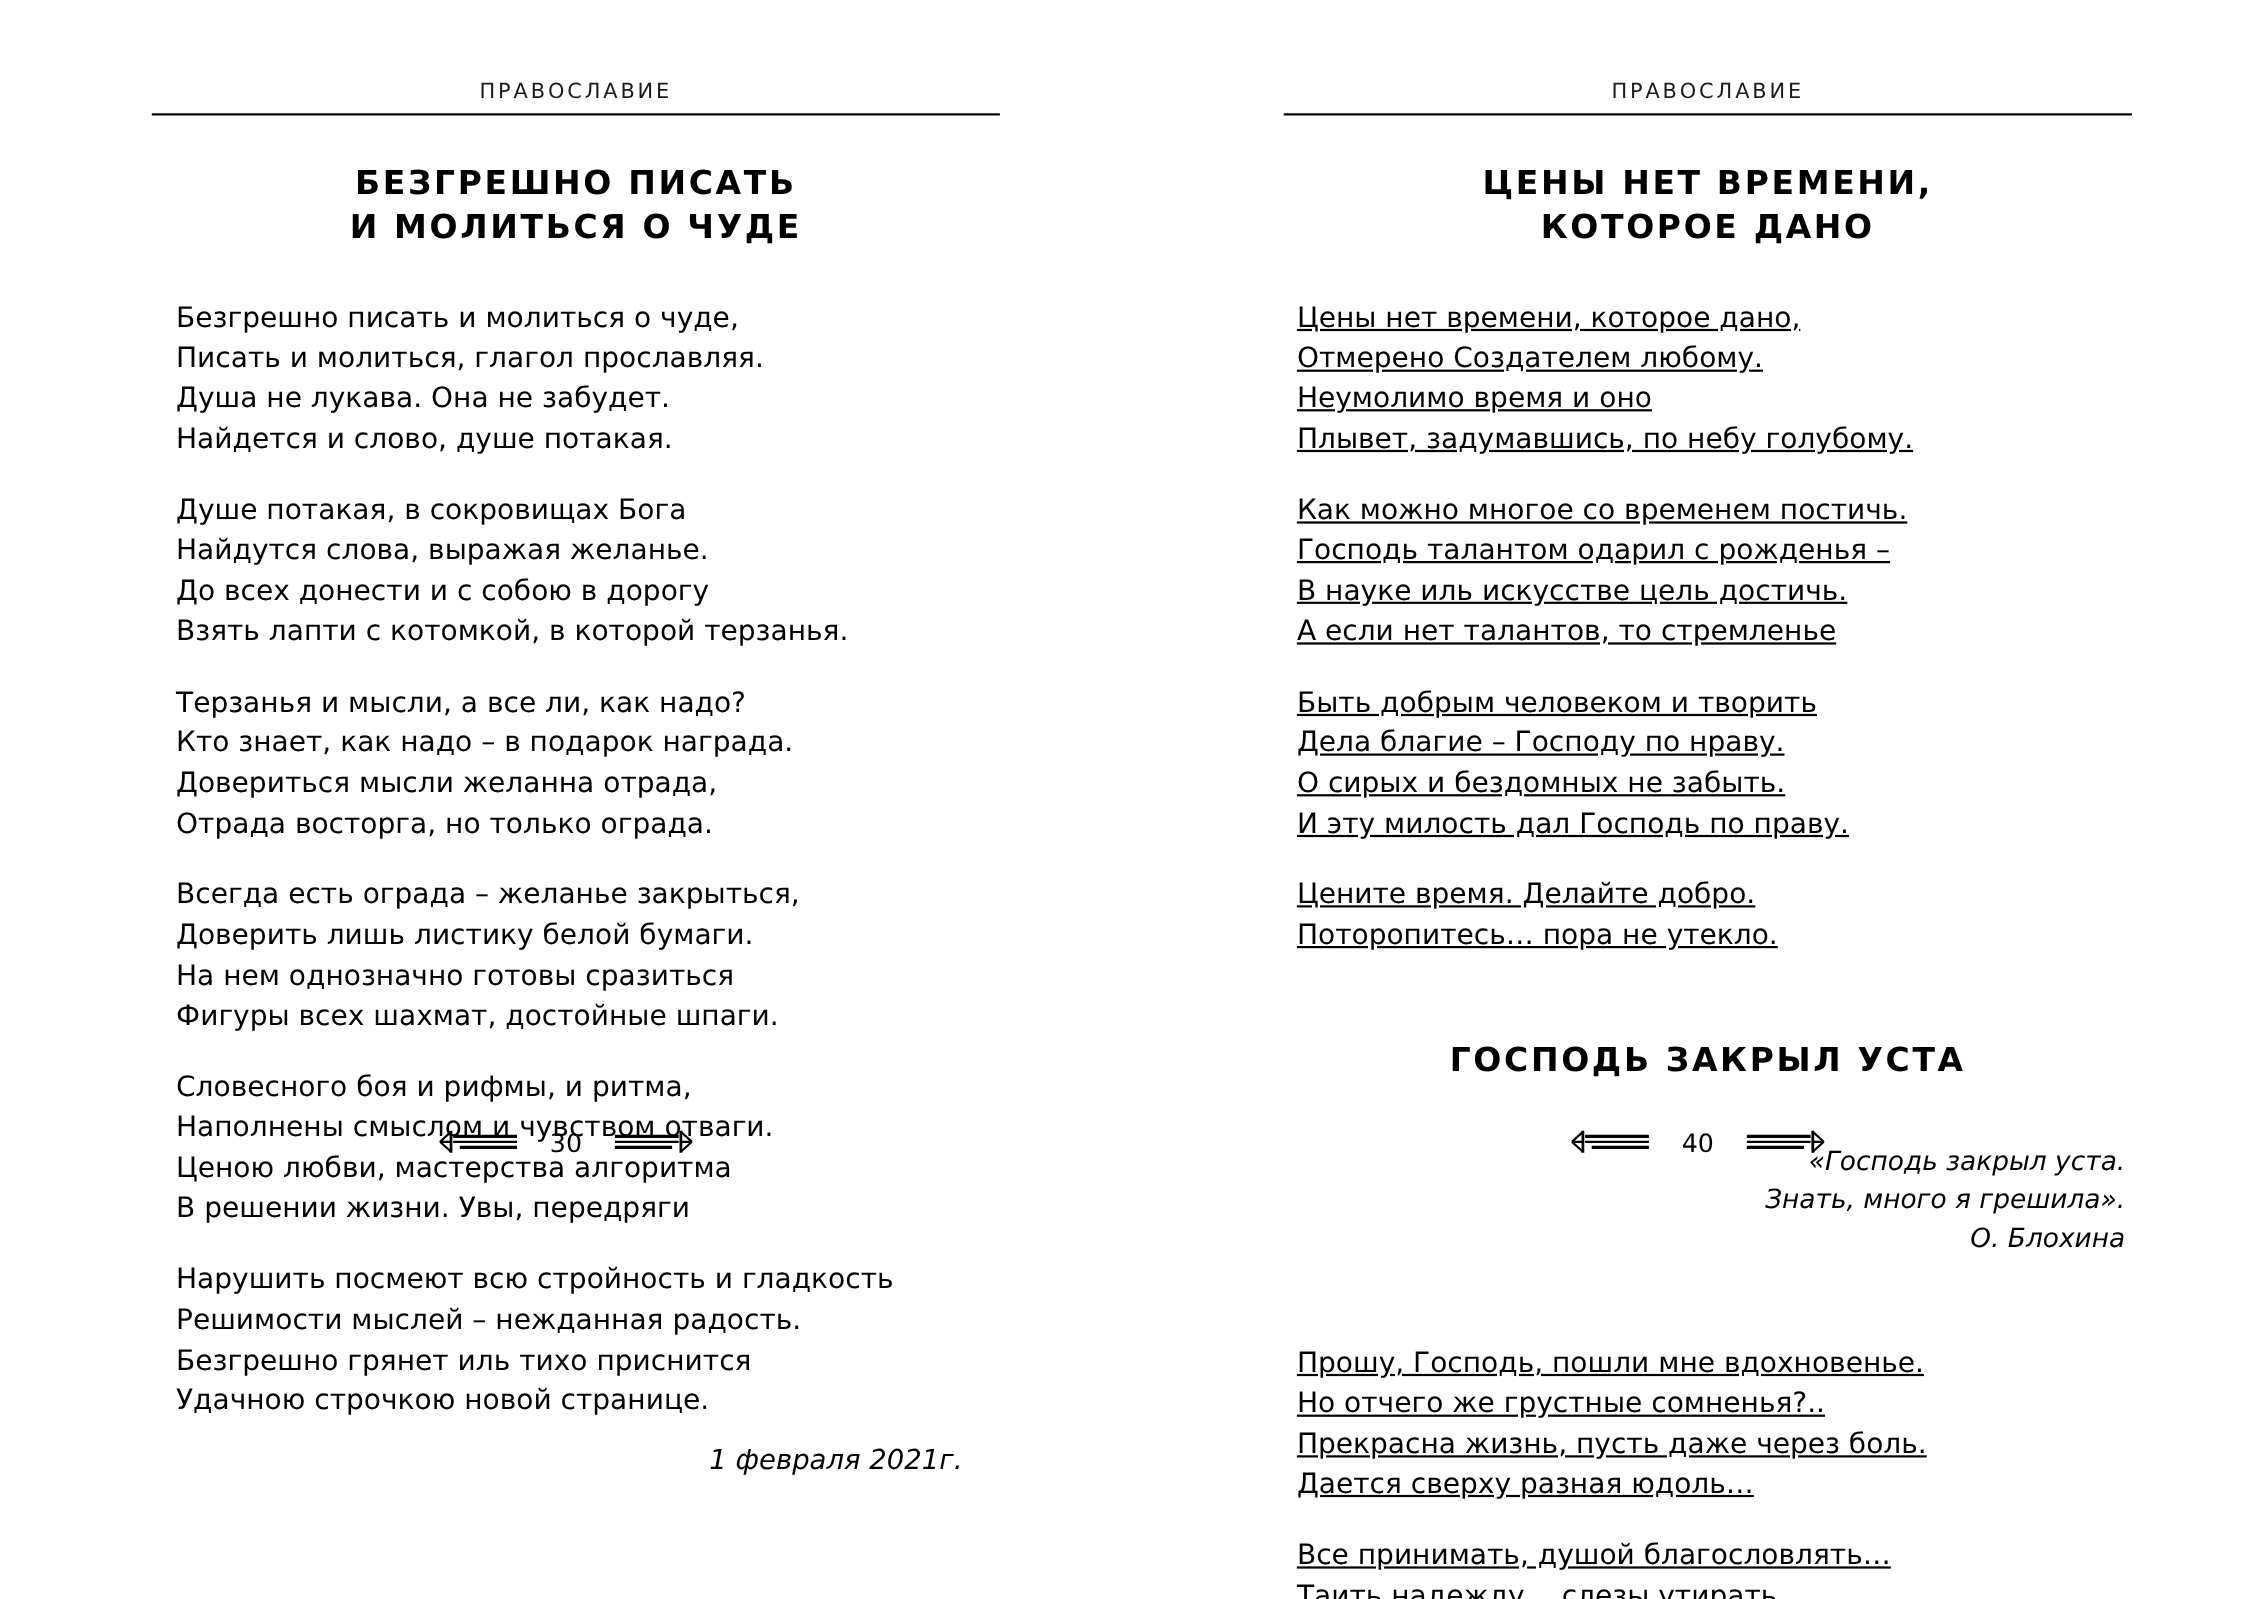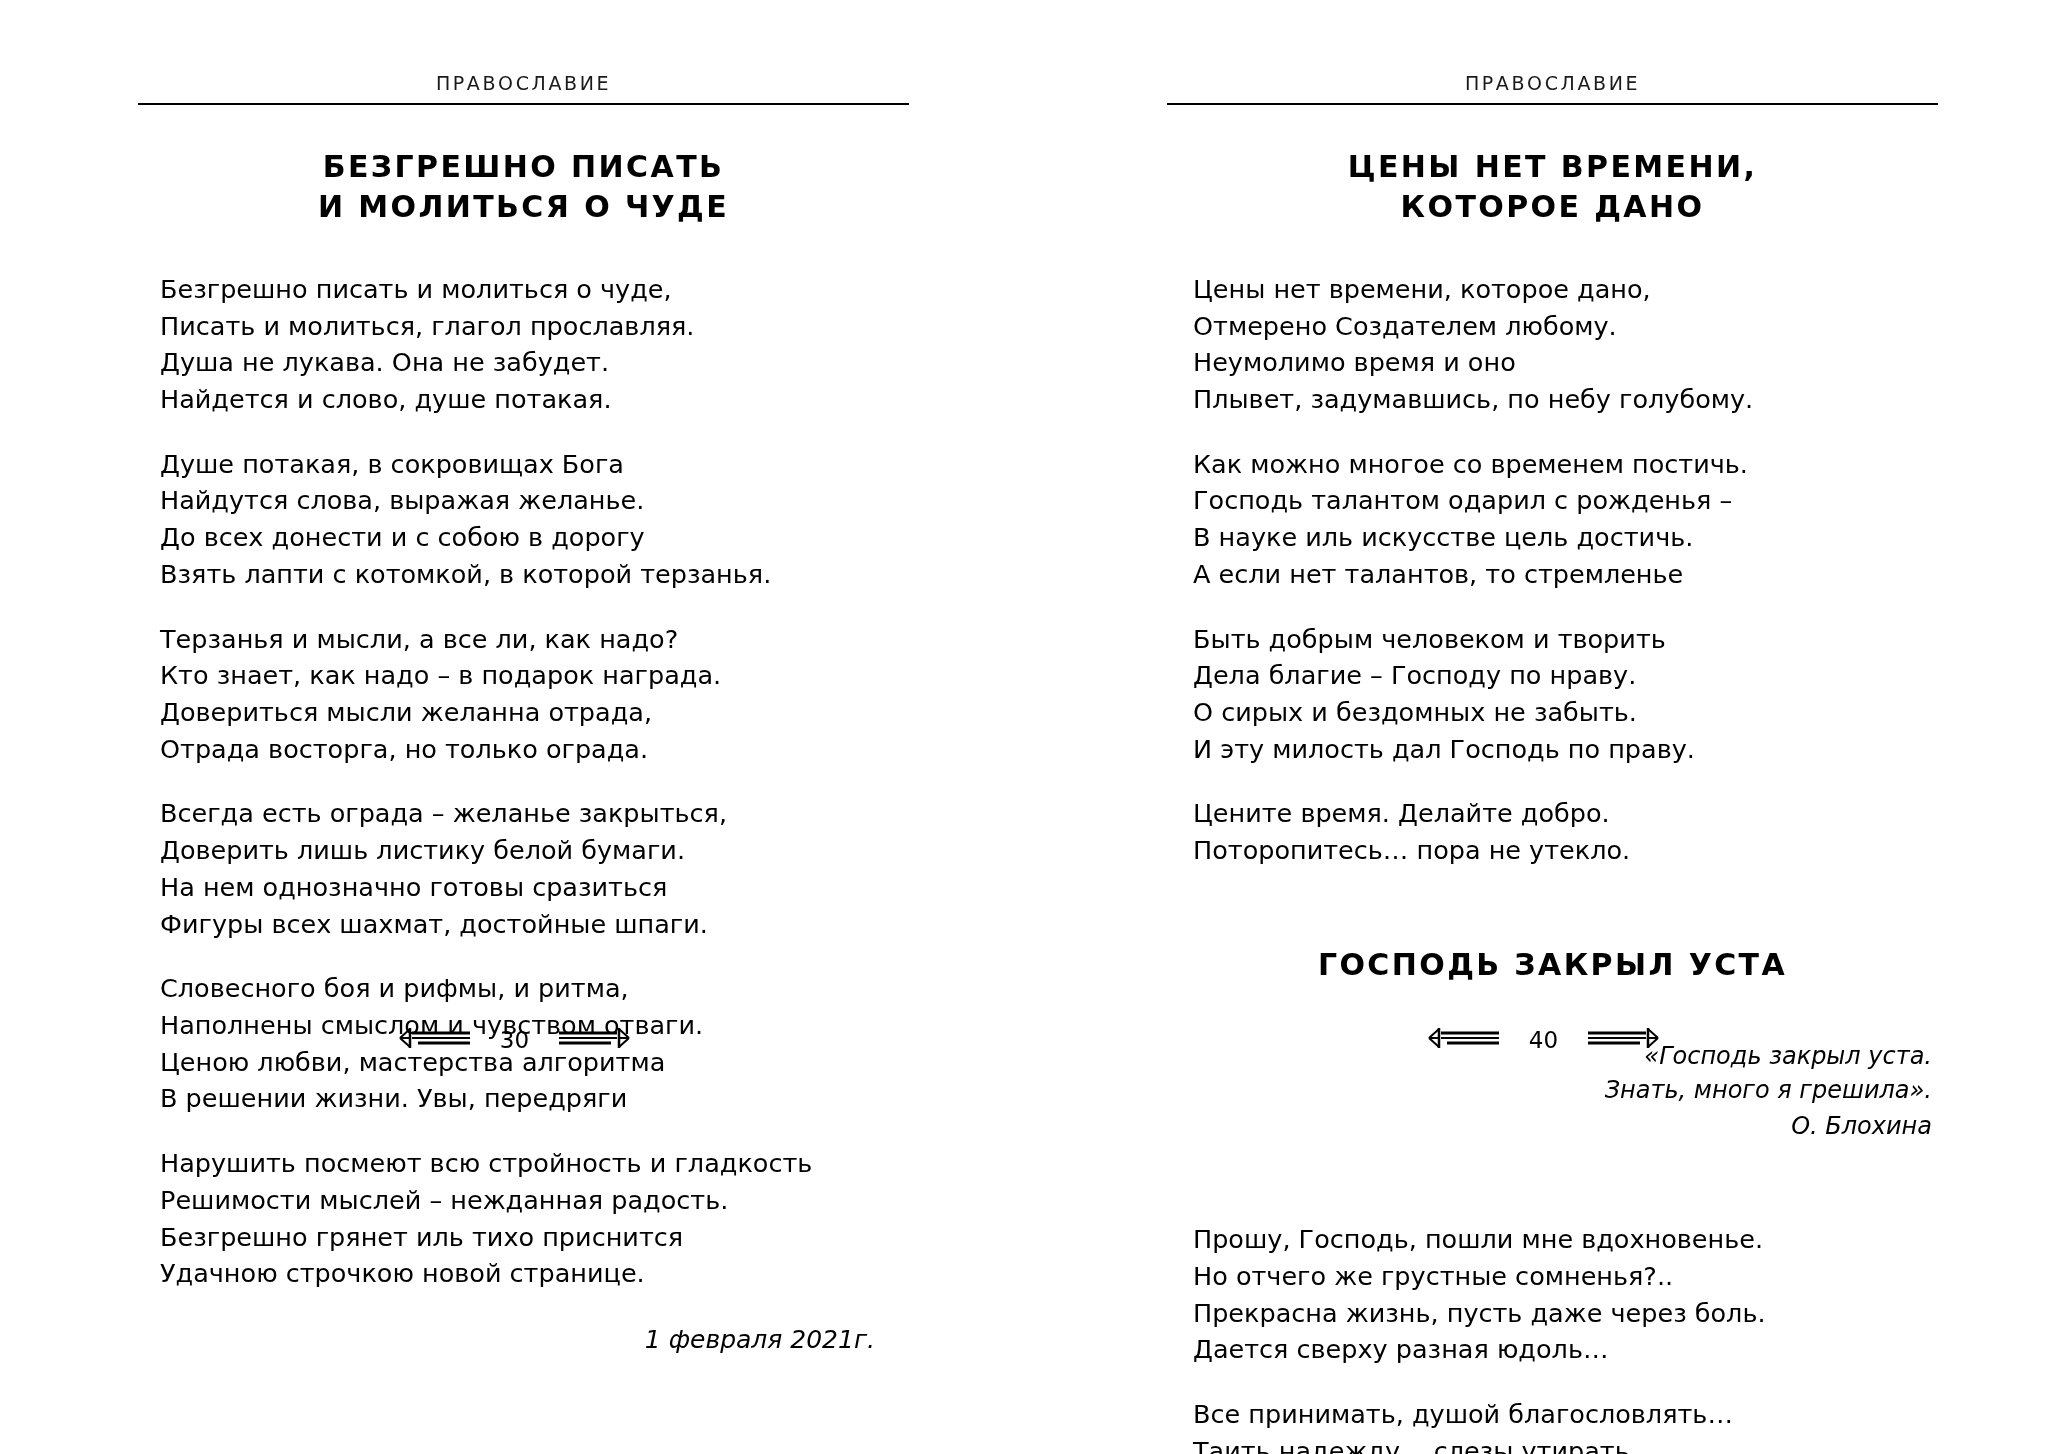--- a/index.html
+++ b/index.html
@@ -63,27 +63,27 @@
     font-size: 25.5px;
     line-height: 1.44;
     margin-bottom: 28px;
     white-space: pre-line;
     font-family: "DejaVu Sans", sans-serif;
   }
   .stanza.last {
     margin-bottom: 0;
   }
   .page-left .stanzas { margin-left: 22px; }
-  .page-right .stanzas { margin-left: 26px; }
+  .page-right .stanzas { margin-left: 12px; text-decoration: underline; }
 
   .date-line {
     font-style: italic;
     font-size: 25px;
     text-align: right;
-    margin-top: 33px;
+    margin-top: 20px;
     padding-right: 34px;
   }
   .epigraph {
     font-style: italic;
     font-size: 24px;
     line-height: 1.42;
     text-align: right;
     margin-top: 20px;
     padding-right: 6px;
     white-space: pre-line;

